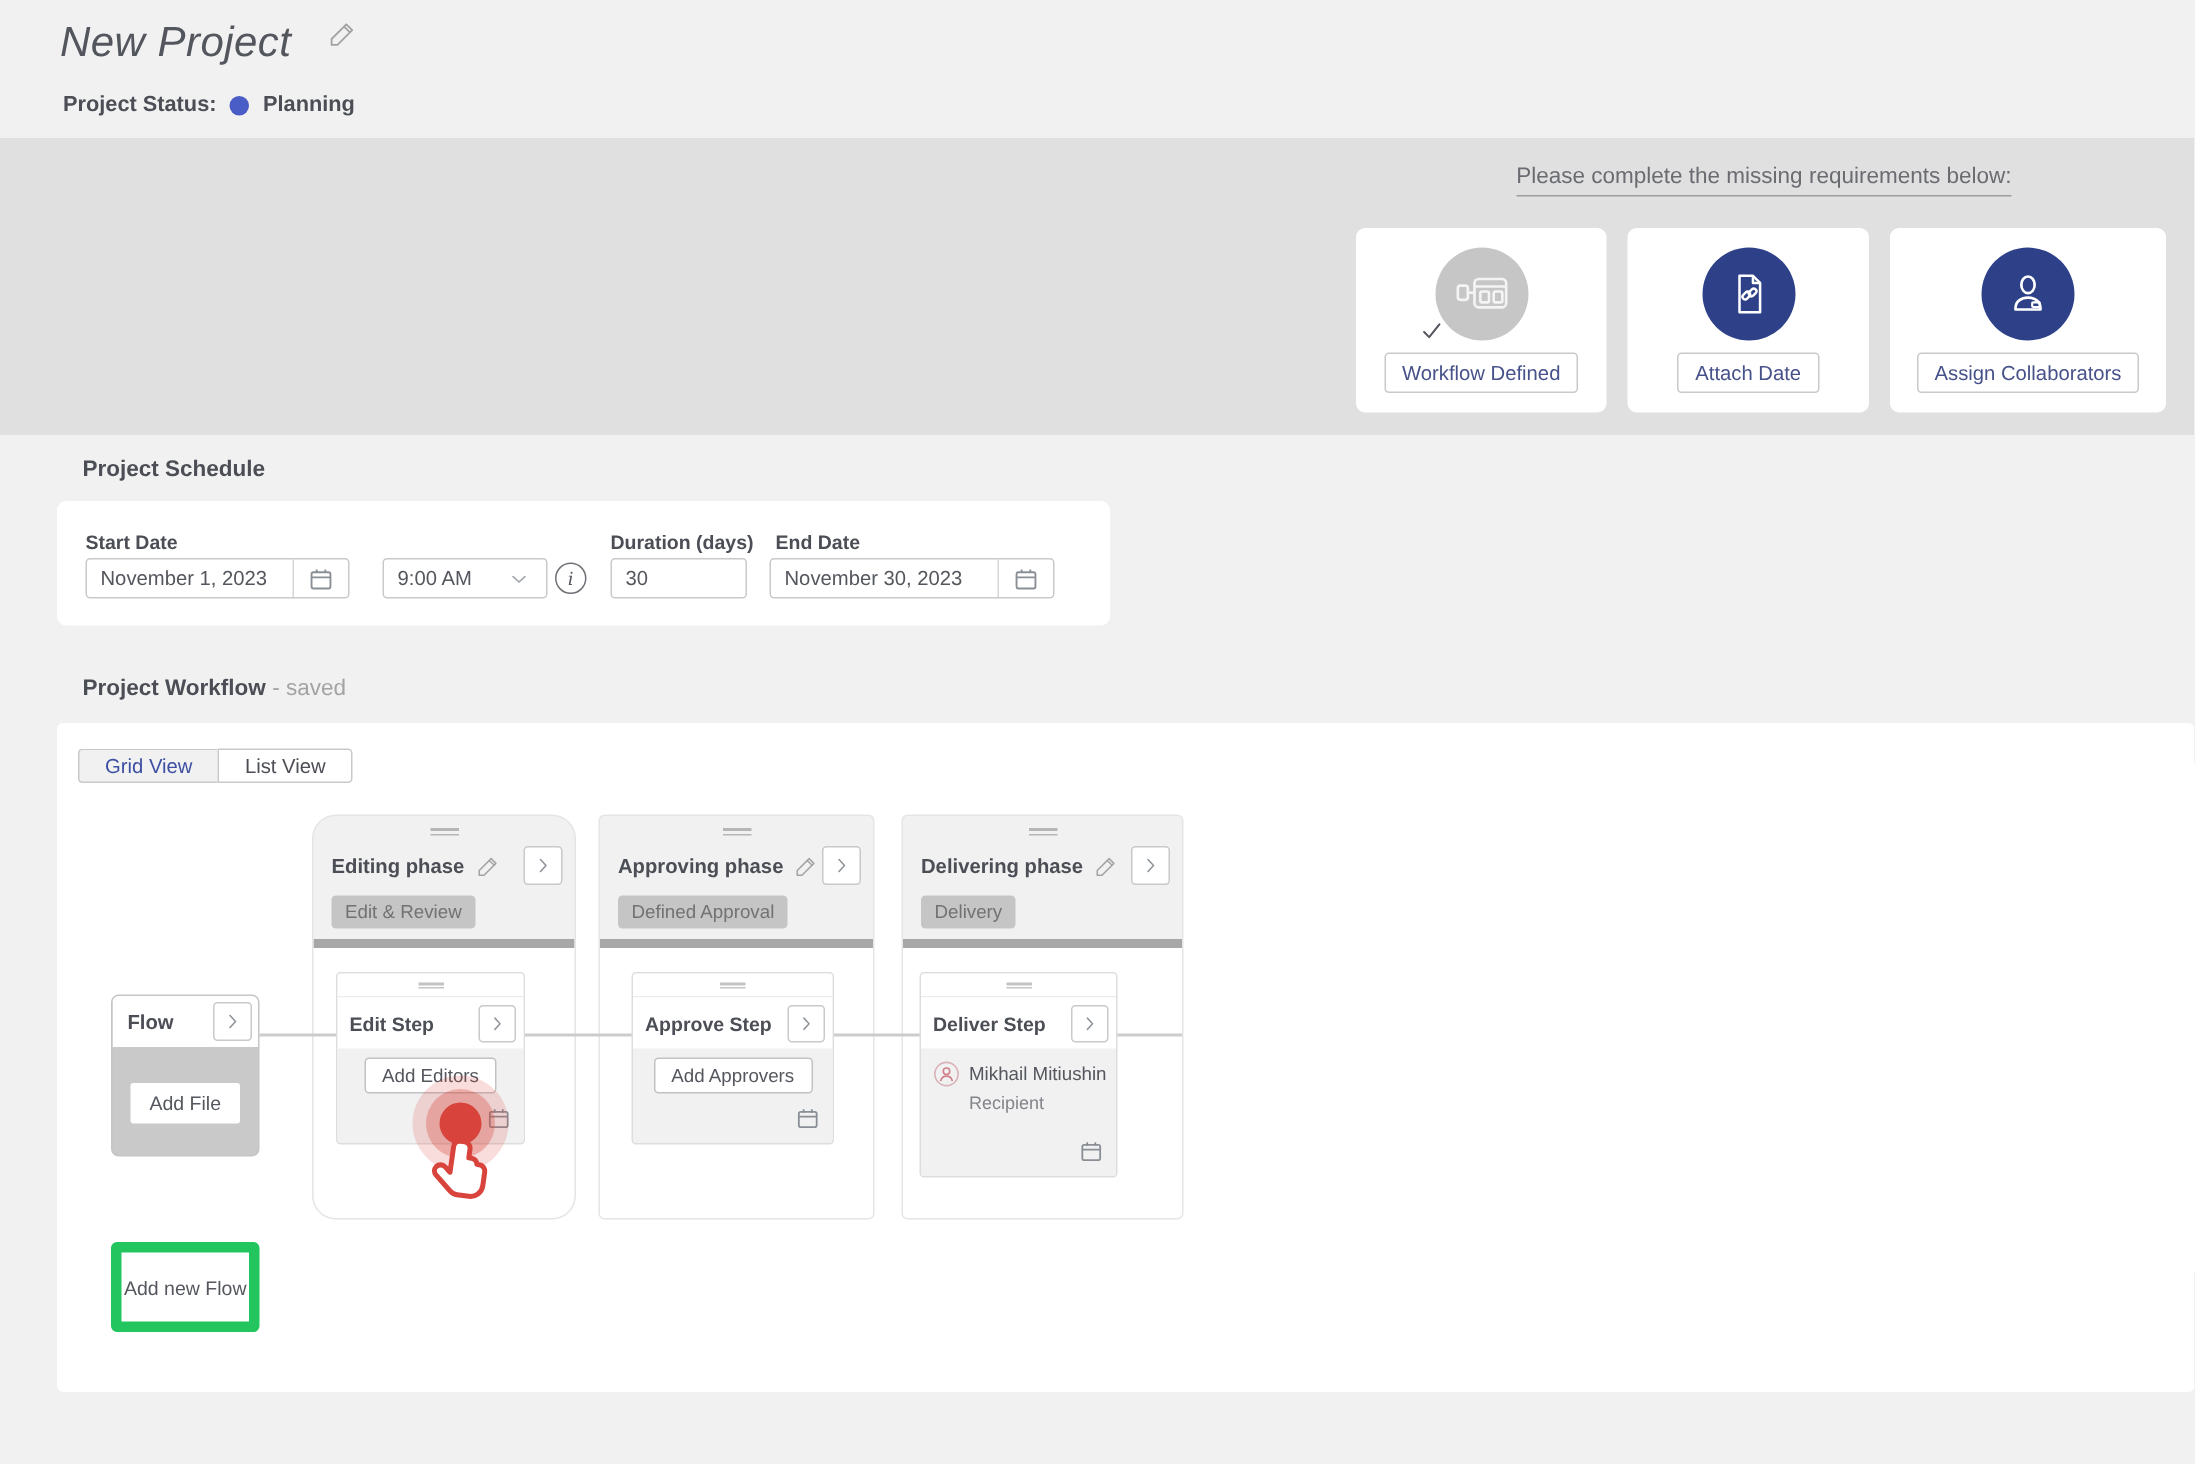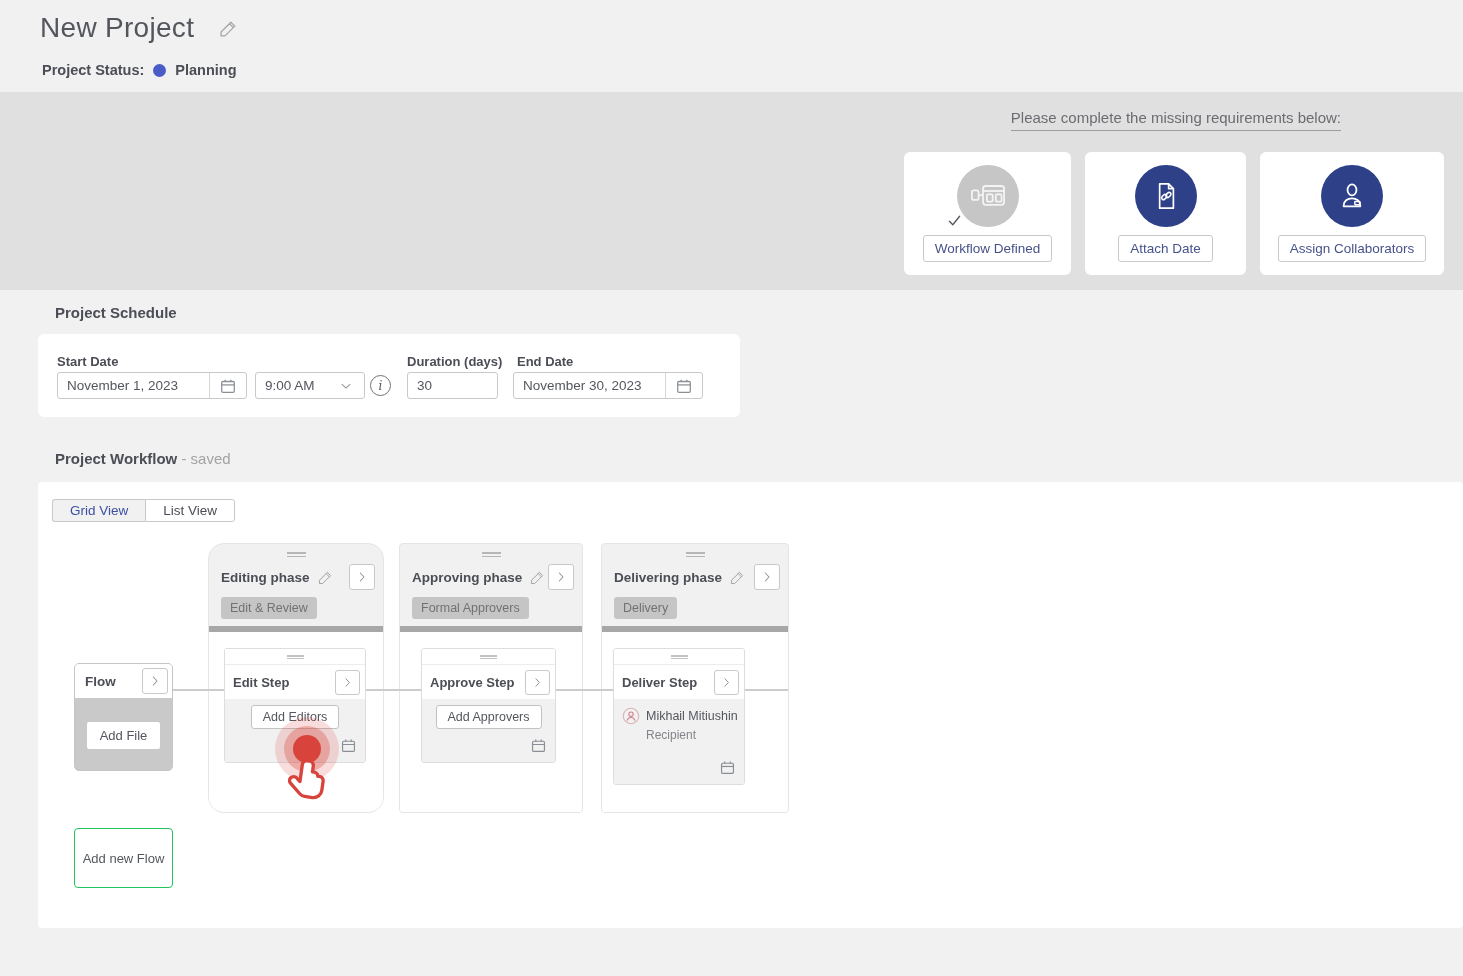--- a/index.html
+++ b/index.html
@@ -5,21 +5,21 @@
   * { margin:0; padding:0; box-sizing:border-box; }
   html,body { background:#f1f1f1; }
   .page {
     position:relative; width:1463px; height:976px; overflow:hidden;
     background:#f1f1f1;
     font-family:"Liberation Sans", sans-serif;
     color:#4c4e56;
   }
 
   
-  .title-row { position:absolute; left:40px; top:12px; display:flex; align-items:center; gap:24px; }
+  .title-row { position:absolute; left:40px; top:12px; display:flex; align-items:flex-start; gap:24px;font-style:italic; }
   .page-title { font-size:28px; font-weight:500; color:#54565e; letter-spacing:.3px; }
   .icon-btn { background:none; border:none; cursor:pointer; display:flex; align-items:center; }
   .status-row { position:absolute; left:42px; top:62px; display:flex; align-items:center; gap:9px; font-size:14.5px; font-weight:bold; color:#4c4e56; }
   .status-dot { width:13px; height:13px; border-radius:50%; background:#4a5cc5; }
 
   
   .banner { position:absolute; left:0; top:92px; width:1463px; height:198px; background:#e0e0e0; }
   .req-prompt { position:absolute; top:17px; right:122px; font-size:15px; color:#6a6c71; padding-bottom:4px; border-bottom:1px solid #9d9d9d; }
   .req-cards { position:absolute; top:60px; right:19px; display:flex; gap:14px; }
   .req-card { background:#fff; border-radius:6px; height:123px; display:flex; flex-direction:column; align-items:center; position:relative; }
@@ -67,37 +67,37 @@
   .phase-col.p2 { left:563px; width:188px; }
   .drag-handle { width:19px; height:5px; margin:8px auto 0; border-top:2px solid #b6b6b6; border-bottom:1px solid #b6b6b6; cursor:grab; }
   .phase-title-row { display:flex; align-items:center; padding:0 8px 0 12px; margin-top:7px; }
   .phase-pencil { margin-left:7px; display:flex; cursor:pointer; background:none; border:none; }
   .phase-tag { display:inline-block; margin:7px 0 0 12px; background:#c5c5c5; color:#727272; font-size:12.5px; padding:4px 9px; border-radius:3px; }
   .phase-sep { position:absolute; left:0; right:0; top:82px; height:6px; background:#a7a7a7; }
   .phase-body { position:absolute; left:0; right:0; top:88px; bottom:0; background:#fff; }
 
   
   .step-card { position:absolute; top:166px; background:#fff; border:1px solid #dddddd; border-radius:3px; z-index:4; overflow:hidden; }
-  .step-card.s0 { left:186px; width:142px; height:115px; }
+  .step-card.s0 { left:186px; width:126px; height:115px; }
   .step-card.s1 { left:383px; width:135px; height:115px; }
   .step-card.s2 { left:575px; width:132px; height:137px; }
   .step-drag { height:16px; display:flex; align-items:center; justify-content:center; background:#fff; border-bottom:1px solid #ececec; cursor:grab; }
   .step-drag .lines { width:17px; height:4px; border-top:2px solid #c3c3c3; border-bottom:1px solid #c3c3c3; }
   .step-header { height:34px; display:flex; align-items:center; padding:0 5px 0 8px; background:#fff; }
   .step-title { font-weight:bold; font-size:13px; color:#4c4e56; white-space:nowrap; }
   .step-chev { margin-left:auto; width:25px; height:25px; background:#fff; border:1px solid #c9c9c9; border-radius:3px; display:flex; align-items:center; justify-content:center; cursor:pointer; flex:none; }
   .step-body { position:absolute; left:0; right:0; bottom:0; top:50px; background:#f1f1f1; padding:6px 8px; }
   .step-action-btn { display:block; margin:0 auto; background:#fff; border:1px solid #c2c2c2; border-radius:3px; padding:4px 11px; font-size:12.5px; color:#55575e; font-family:inherit; cursor:pointer; white-space:nowrap; }
   .step-cal { position:absolute; right:8px; bottom:8px; background:none; border:none; cursor:pointer; display:flex; }
   .assignee-row { display:flex; align-items:center; gap:6px; margin-top:2px; }
   .assignee-name { font-size:12.5px; color:#55575e; white-space:nowrap; }
   .assignee-role { font-size:12px; color:#83858a; margin:3px 0 0 24px; }
 
   
-  .add-flow-btn { position:absolute; left:36px; top:346px; width:99px; height:60px; background:#fff; border:1px solid #22c55e; border-radius:4px; font-size:13px; color:#55575e; font-family:inherit; cursor:pointer; z-index:3; }
+  .add-flow-btn { position:absolute; left:36px; top:346px; width:99px; height:60px; background:#fff; border:7px solid #22c55e; border-radius:4px; font-size:13px; color:#55575e; font-family:inherit; cursor:pointer; z-index:3; }
 
   
   .click-ring-outer { position:absolute; left:237px; top:235px; width:64px; height:64px; border-radius:50%; background:rgba(216,67,60,.18); z-index:9; pointer-events:none; }
   .click-ring-mid { position:absolute; left:246px; top:244px; width:46px; height:46px; border-radius:50%; background:rgba(216,67,60,.32); z-index:9; pointer-events:none; }
   .click-dot { position:absolute; left:255px; top:253px; width:28px; height:28px; border-radius:50%; background:#d8433c; z-index:9; pointer-events:none; }
   .cursor-hand { position:absolute; left:248px; top:276px; z-index:10; pointer-events:none; transform:rotate(8deg); }
 </style>
 </head>
 <body>
 
@@ -206,21 +206,21 @@
     </div>
   </div>
 
   <div class="section-heading" style="left:55px; top:304px;">Project Schedule</div>
 
   <div class="schedule-card">
     <span class="f-label" style="left:19px;">Start Date</span>
     <span class="f-label" style="left:369px;">Duration (days)</span>
     <span class="f-label" style="left:479px;">End Date</span>
 
-    <div class="f-box" style="left:19px; width:190px;">
+    <div class="f-box" style="left:19px; width:176px;">
       <span class="txt">November 1, 2023</span>
       <span class="cal-slot">
           <svg width="18" height="18">
             <use href="#i-cal"></use>
           </svg>
         </span>
     </div>
 
     <div class="f-box" style="left:217px; width:110px;">
       <span class="txt">9:00 AM</span>
@@ -303,21 +303,21 @@
             <svg width="17" height="17">
               <use href="#i-pencil"></use>
             </svg>
           </button>
         <span class="chev-btn">
             <svg width="16" height="16">
               <use href="#i-chev-right"></use>
             </svg>
           </span>
       </div>
-      <span class="phase-tag">Formal Approvers</span>
+      <span class="phase-tag">Defined Approval</span>
       <div class="phase-sep"></div>
       <div class="phase-body"></div>
     </div>
 
     <div class="phase-col p2">
       <div class="drag-handle"></div>
       <div class="phase-title-row">
         <span class="bold-13">Delivering phase</span>
         <button class="phase-pencil">
             <svg width="17" height="17">

